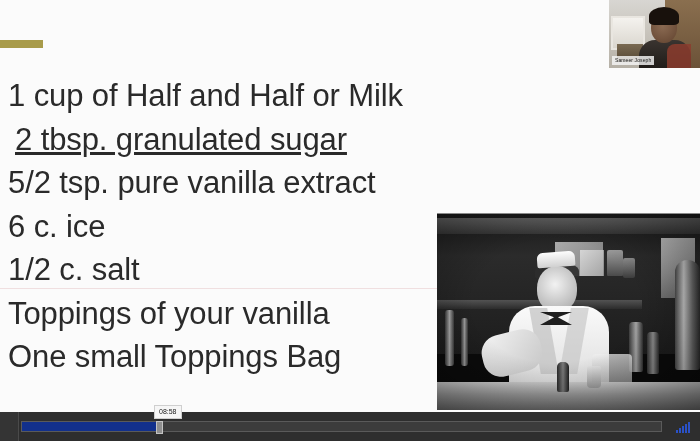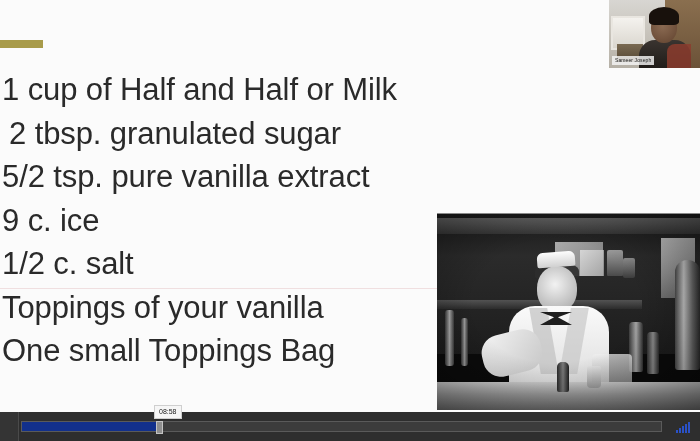--- a/index.html
+++ b/index.html
@@ -35,34 +35,35 @@
     background: #a89b4a;
   }
 
   
   #ingredient-list {
     position: absolute;
     left: 0;
     top: 66px;
     width: 470px;
     list-style: none;
-    margin: 2px;
+    margin: 8px;
     padding: 0;
   }
   #ingredient-list li {
     font-size: 31px;
     line-height: 43.5px;
     color: #2a2a2a;
     font-weight: 400;
     letter-spacing: -0.1px;
     white-space: nowrap;
     padding-left: 0;
   }
   #ingredient-list li.indent {
     padding-left: 7px;
+    text-decoration: underline;
   }
 
   
   #slide-divider {
     position: absolute;
     left: 0;
     top: 288px;
     width: 437px;
     height: 1px;
     background: #f0dfe0;
@@ -380,21 +381,21 @@
 <div id="screen">
 
   <div id="slide" style="background: rgb(251, 251, 251);">
 
     <div id="accent-bar" style="background: rgb(168, 155, 74);"></div>
 
     <ul id="ingredient-list">
       <li>1 cup of Half and Half or Milk</li>
       <li class="indent"> 2 tbsp. granulated sugar</li>
       <li>5/2 tsp. pure vanilla extract</li>
-      <li>9 c. ice</li>
+      <li>6 c. ice</li>
       <li>1/2 c. salt</li>
       <li>Toppings of your vanilla</li>
       <li>One small Toppings Bag</li>
     </ul>
 
     <div id="slide-divider"></div>
 
     <div id="video-clip">
       <div class="vf wall-back"></div>
       <div class="vf shelf-top"></div>

